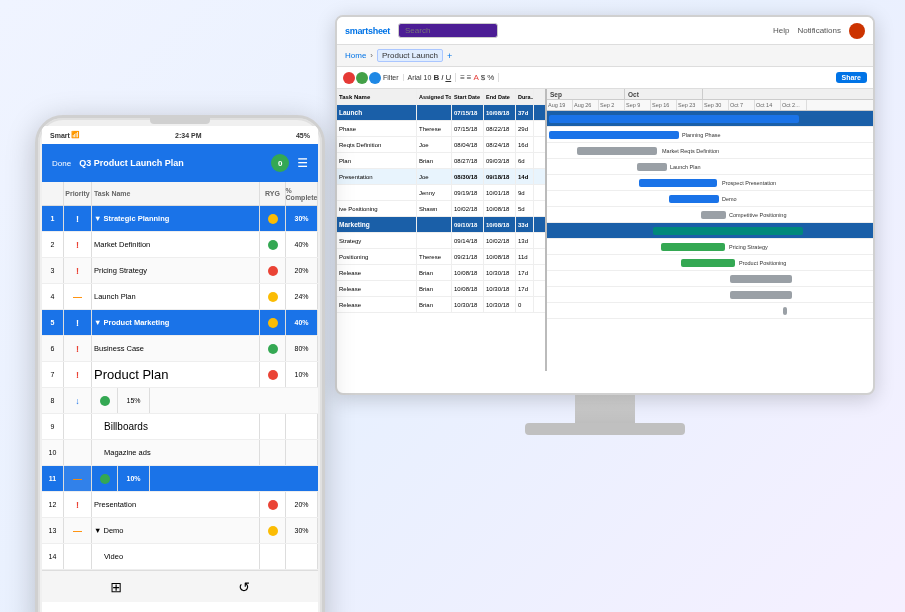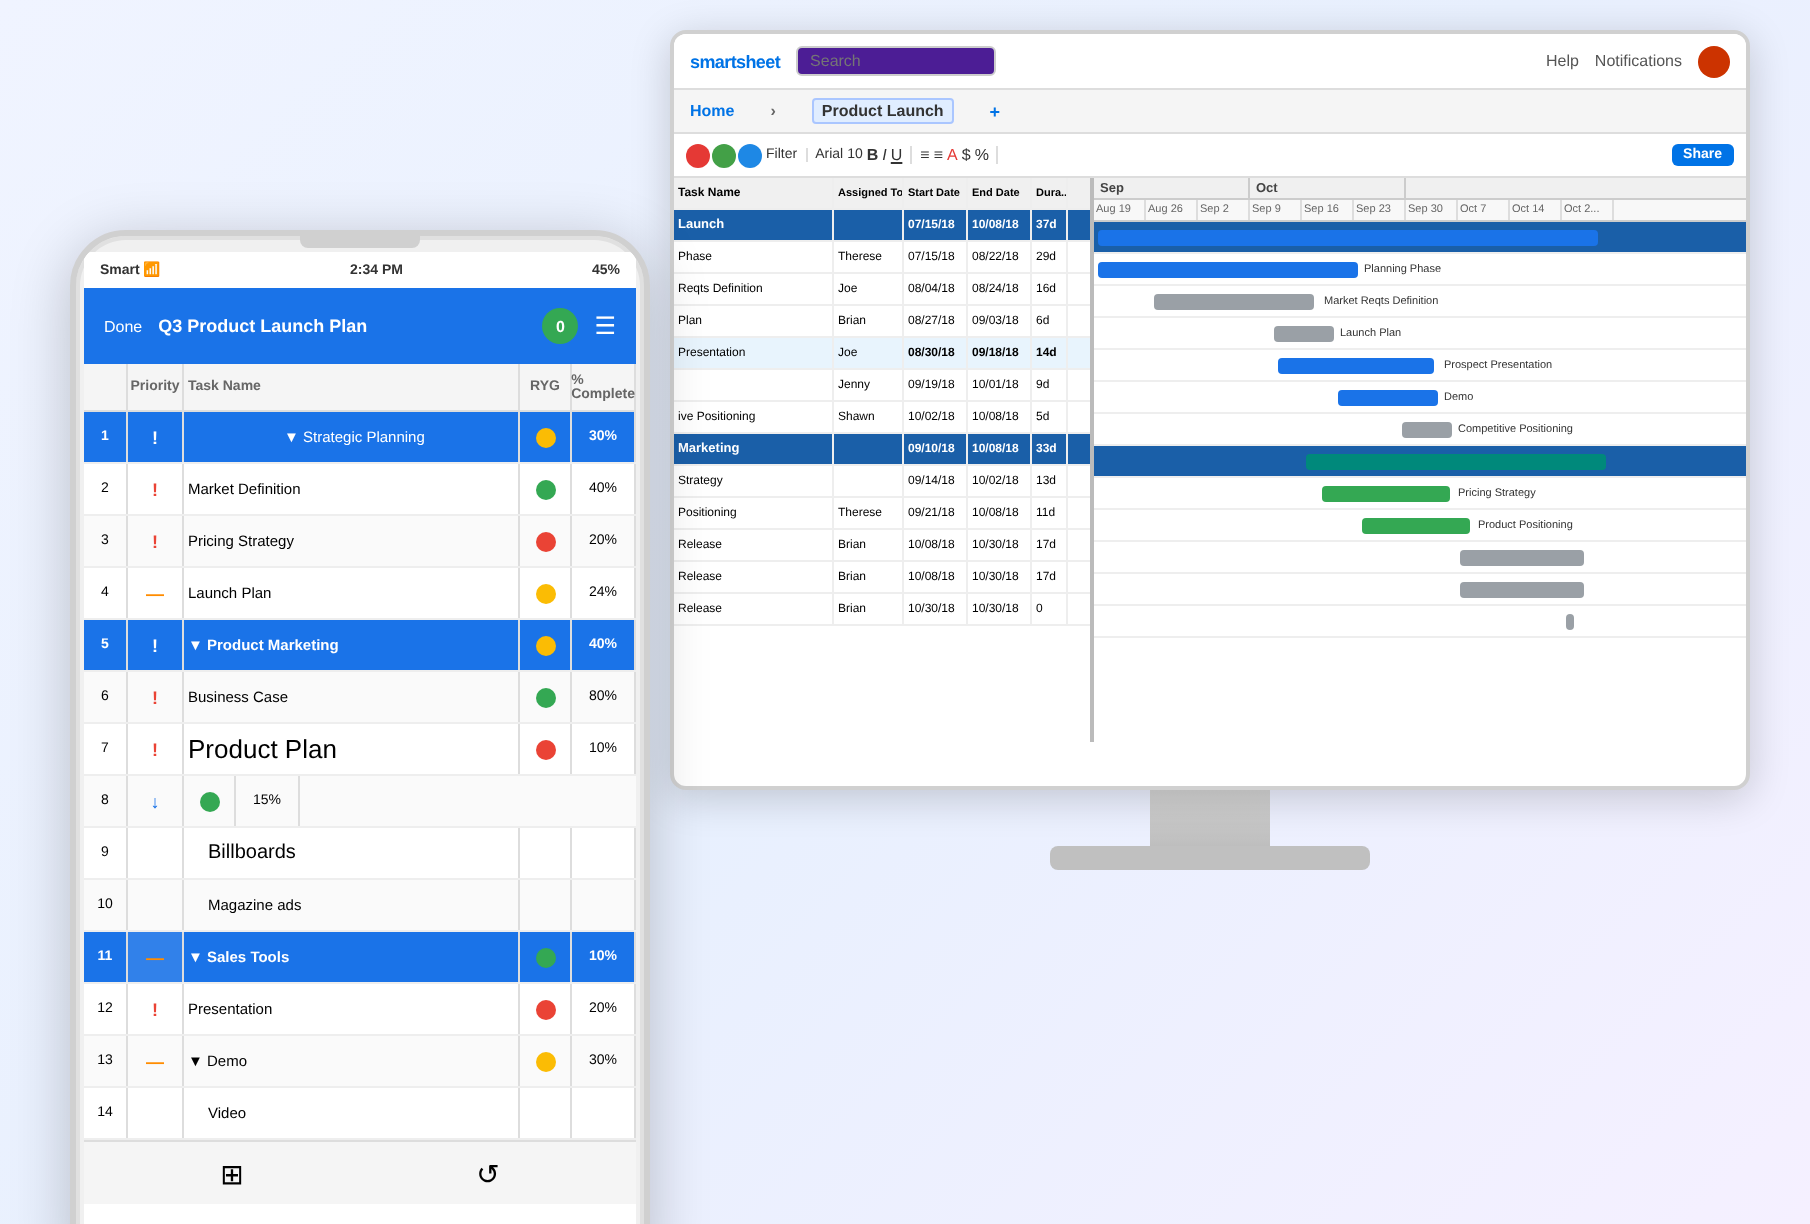--- a/index.html
+++ b/index.html
@@ -79,22 +79,21 @@
     
     .ss-breadcrumb {
       background: #f5f5f5;
       border-bottom: 1px solid #ddd;
       height: 22px;
       display: flex;
       align-items: center;
       padding: 0 8px;
       font-size: 8px;
       color: #0073e6;
-      gap: 18px;
-      font-weight: bold;
+      gap: 4px;
     }
     .ss-breadcrumb span { color: #555; }
 
     
     .ss-toolbar {
       background: #fff;
       border-bottom: 1px solid #ddd;
       height: 22px;
       display: flex;
       align-items: center;
@@ -644,21 +643,21 @@
         <div class="tc tc-num"></div>
         <div class="tc tc-pri">Priority</div>
         <div class="tc tc-name">Task Name</div>
         <div class="tc tc-ryg">RYG</div>
         <div class="tc tc-pct">% Complete</div>
       </div>
 
       <div class="tab-row section-row">
         <div class="tc tc-num" style="color:#fff;font-size:7px;">1</div>
         <div class="tc tc-pri" style="color:#fff;font-size:9px;justify-content:center;">!</div>
-        <div class="tc tc-name" style="color:#fff;font-size:7.5px;font-weight:normal;margin-left:48px;">▼ Strategic Planning</div>
+        <div class="tc tc-name" style="color:#fff;font-size:7.5px;font-weight:bold;">▼ Strategic Planning</div>
         <div class="tc tc-ryg" style="justify-content:center;">
             <span class="dot dot-yellow"></span>
           </div>
         <div class="tc tc-pct" style="color:#fff;font-size:7px;justify-content:center;">30%</div>
       </div>
 
       <div class="tab-row">
         <div class="tc tc-num" style="font-size:7px;">2</div>
         <div class="tc tc-pri">
             <span class="priority-red">!</span>
@@ -751,21 +750,20 @@
         <div class="tc tc-num" style="font-size:7px;">10</div>
         <div class="tc tc-pri"></div>
         <div class="tc tc-name" style="font-size:7.5px;padding-left:12px;">Magazine ads</div>
         <div class="tc tc-ryg"></div>
         <div class="tc tc-pct"></div>
       </div>
 
       <div class="tab-row section-row">
         <div class="tc tc-num" style="color:#fff;font-size:7px;">11</div>
         <div class="tc tc-pri" style="color:#ff8c00;font-size:9px;justify-content:center;background:rgba(255,255,255,0.1);">—</div>
-        <div class="tc tc-name" style="color:#fff;font-size:7.5px;font-weight:bold;">▼ Sales Tools</div>
         <div class="tc tc-ryg" style="justify-content:center;">
             <span class="dot dot-green"></span>
           </div>
         <div class="tc tc-pct" style="color:#fff;font-size:7px;justify-content:center;">10%</div>
       </div>
 
       <div class="tab-row">
         <div class="tc tc-num" style="font-size:7px;">12</div>
         <div class="tc tc-pri">
             <span class="priority-red">!</span>

